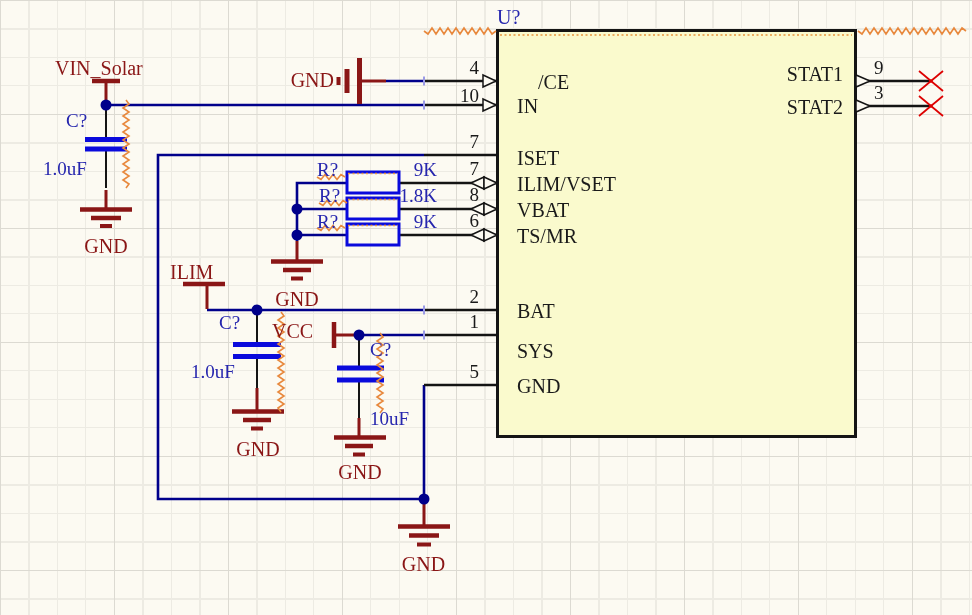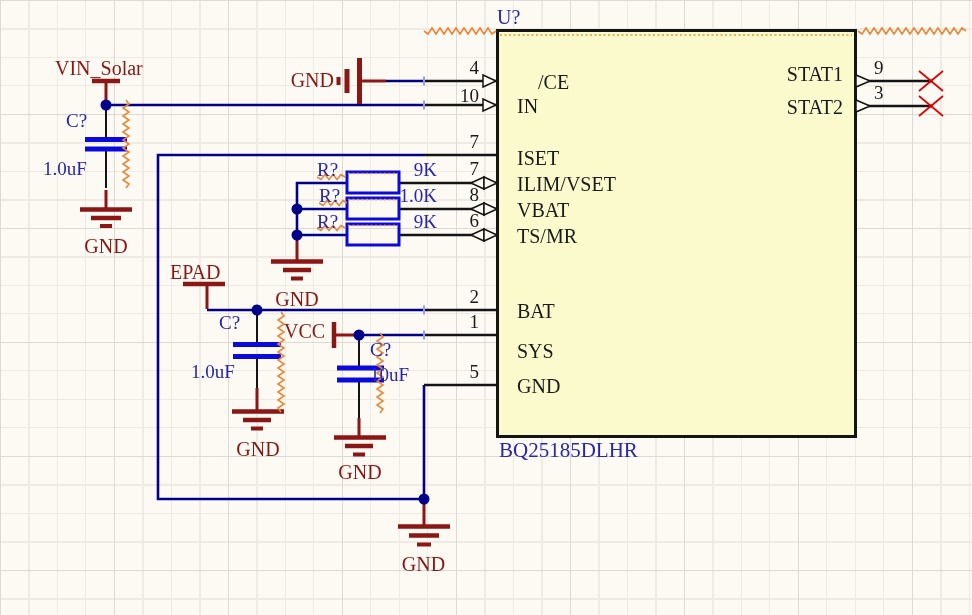--- a/index.html
+++ b/index.html
@@ -196,21 +196,20 @@
     </g>
     <g stroke="#E8953F" stroke-width="1.4" stroke-dasharray="2 2.5" fill="none">
       <path d="M500 35 H852"></path>
       <path d="M348 173.5 H398"></path>
         <path d="M348 199.5 H398"></path>
         <path d="M348 225.5 H398"></path>
     </g>
   </svg>
 
   <div class="t blue" style="left:497px;top:6px">U?</div>
-  <div class="t blue" style="left:499px;top:439px;font-size:21px">BQ25185DLHR</div>
 
   <div class="t num rnum" style="left:443px;top:58px">4</div>
   <div class="t num rnum" style="left:443px;top:86px">10</div>
   <div class="t num rnum" style="left:443px;top:132px">7</div>
   <div class="t num rnum" style="left:443px;top:159px">7</div>
   <div class="t num rnum" style="left:443px;top:185px">8</div>
   <div class="t num rnum" style="left:443px;top:211px">6</div>
   <div class="t num rnum" style="left:443px;top:287px">2</div>
   <div class="t num rnum" style="left:443px;top:312px">1</div>
   <div class="t num rnum" style="left:443px;top:362px">5</div>
@@ -224,35 +223,35 @@
   <div class="t" style="left:517px;top:300px">BAT</div>
   <div class="t" style="left:517px;top:340px">SYS</div>
   <div class="t" style="left:517px;top:375px">GND</div>
 
   <div class="t num" style="left:874px;top:58px">9</div>
   <div class="t num" style="left:874px;top:83px">3</div>
   <div class="t rt" style="left:738px;top:63px;width:105px">STAT1</div>
   <div class="t rt" style="left:738px;top:96px;width:105px">STAT2</div>
 
   <div class="t red" style="left:55px;top:57px">VIN_Solar</div>
-  <div class="t red" style="left:170px;top:261px">EPAD</div>
-  <div class="t red" style="left:284px;top:320px">VCC</div>
+  <div class="t red" style="left:170px;top:261px">ILIM</div>
+  <div class="t red" style="left:272px;top:320px">VCC</div>
   <div class="t red ctr" style="left:78px;top:235px;width:56px">GND</div>
   <div class="t red rt" style="left:277px;top:69px;width:57px">GND</div>
   <div class="t red ctr" style="left:269px;top:288px;width:56px">GND</div>
   <div class="t red ctr" style="left:230px;top:438px;width:56px">GND</div>
   <div class="t red ctr" style="left:332px;top:461px;width:56px">GND</div>
   <div class="t red ctr" style="left:395px;top:553px;width:57px">GND</div>
 
   <div class="t blue val" style="left:66px;top:112px">C?</div>
   <div class="t blue val" style="left:43px;top:160px">1.0uF</div>
   <div class="t blue val" style="left:219px;top:314px">C?</div>
   <div class="t blue val" style="left:191px;top:363px">1.0uF</div>
   <div class="t blue val" style="left:370px;top:341px">C?</div>
-  <div class="t blue val" style="left:370px;top:366px">10uF</div>
+  <div class="t blue val" style="left:370px;top:410px">10uF</div>
   <div class="t blue val" style="left:317px;top:161px">R?</div>
   <div class="t blue val rt" style="left:377px;top:161px;width:60px">9K</div>
   <div class="t blue val" style="left:319px;top:187px">R?</div>
-  <div class="t blue val rt" style="left:377px;top:187px;width:60px">1.0K</div>
+  <div class="t blue val rt" style="left:377px;top:187px;width:60px">1.8K</div>
   <div class="t blue val" style="left:317px;top:213px">R?</div>
   <div class="t blue val rt" style="left:377px;top:213px;width:60px">9K</div>
 
 </div>
 
 </body></html>

